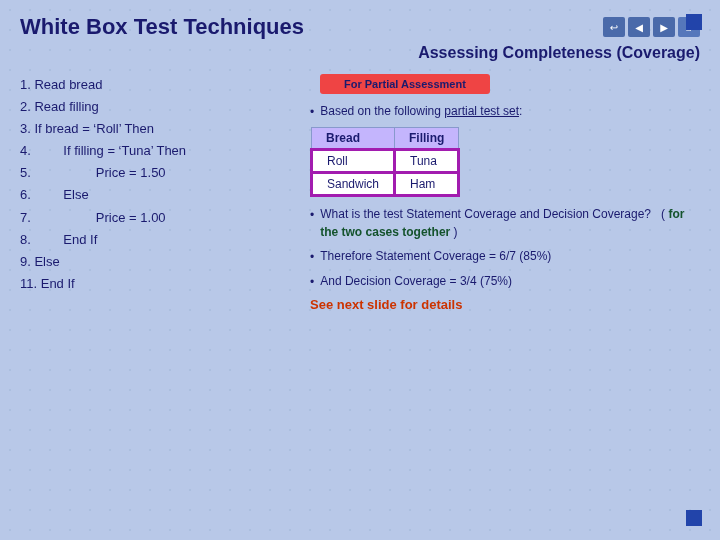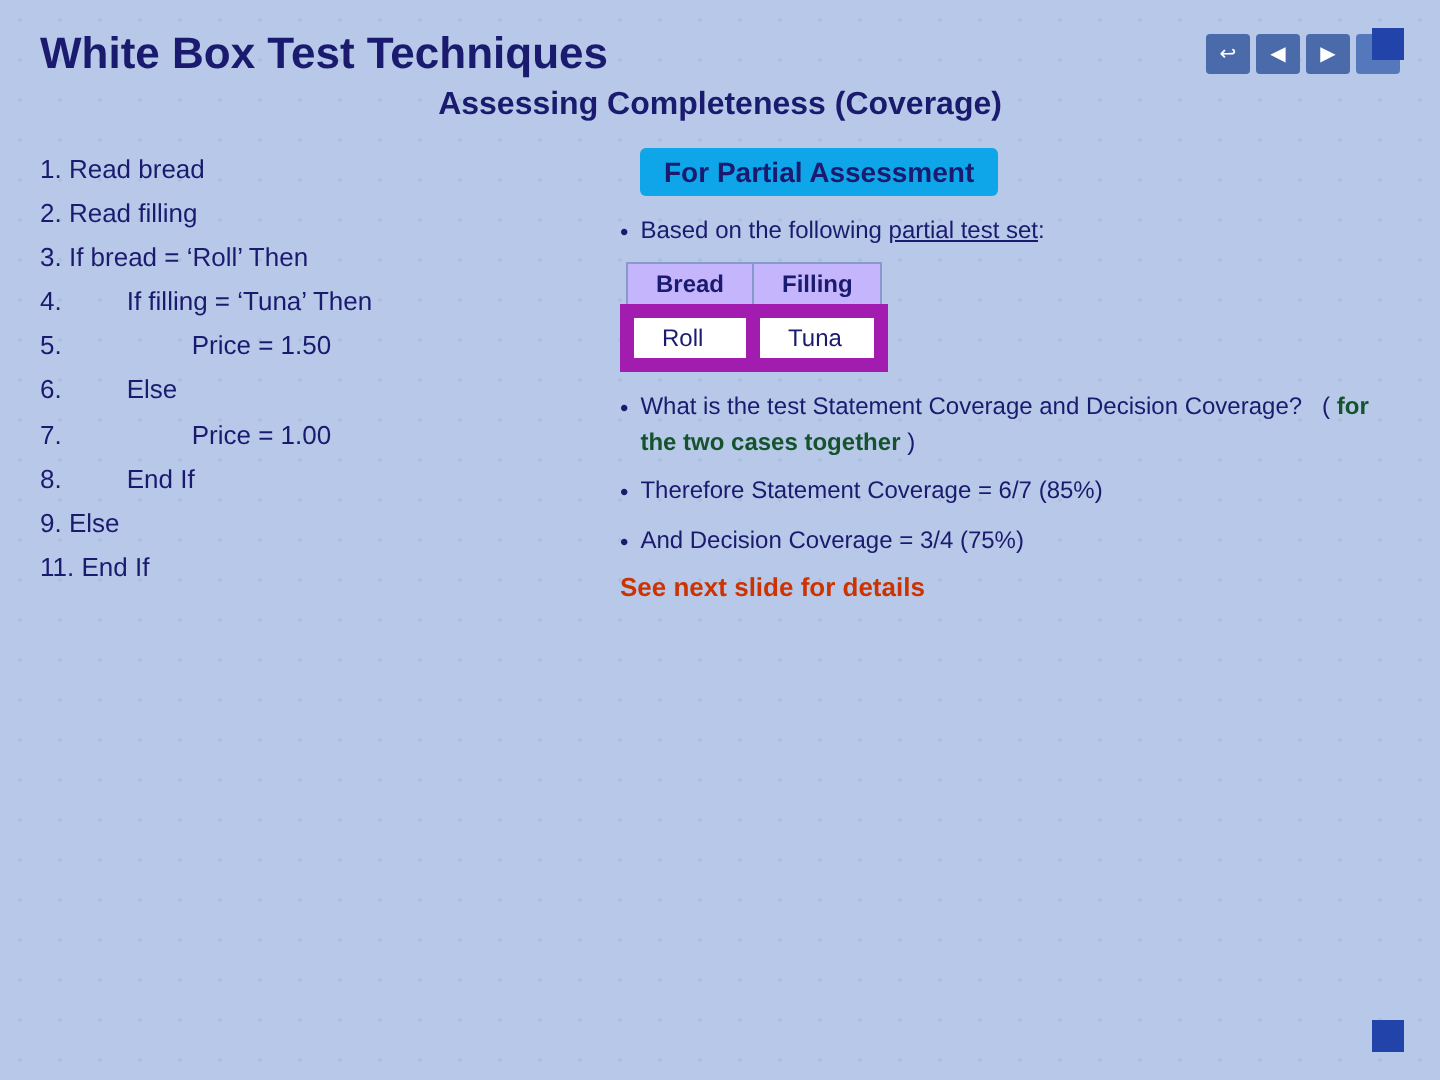--- a/index.html
+++ b/index.html
@@ -68,21 +68,21 @@
     }
 
     .nav-icon.home {
       background: #5577bb;
     }
 
     .subtitle {
       font-size: 16px;
       font-weight: bold;
       color: #1a1a6e;
-      text-align: center;
+      text-align: right;
       margin-bottom: 12px;
     }
 
     .content-area {
       display: flex;
     }
 
     .left-panel {
       flex: 0 0 290px;
     }
@@ -92,25 +92,25 @@
     }
 
     .code-line {
       font-size: 13px;
       color: #1a1a6e;
       line-height: 1.7;
       font-family: Arial, sans-serif;
     }
 
     .for-partial-badge {
-      background: #0ea5e9;
-      color: #1a1a6e;
-      font-weight: bold;
-      font-size: 14px;
-      padding: 4px 12px;
+      background: #ef4444;
+      color: #1a1a6e;
+      font-weight: bold;
+      font-size: 11px;
+      padding: 4px 24px;
       border-radius: 3px;
       display: inline-block;
       margin-bottom: 8px;
       margin-left: 10px;
     }
 
     .bullet-item {
       font-size: 12px;
       color: #1a1a6e;
       line-height: 1.5;
@@ -138,21 +138,21 @@
     .test-table th {
       background: #c4b5fd;
       border: 1px solid #8899cc;
       padding: 3px 14px;
       color: #1a1a6e;
       font-weight: bold;
       text-align: left;
     }
 
     .test-table td {
-      border: 7px solid #a21caf;
+      border: 3px solid #a21caf;
       padding: 3px 14px;
       color: #1a1a6e;
       background: white;
     }
 
     .highlight-text {
       color: #14532d;
       font-weight: bold;
     }
 
@@ -236,20 +236,24 @@
           <tr>
             <th>Bread</th>
             <th>Filling</th>
           </tr>
         </thead>
         <tbody>
           <tr>
             <td>Roll</td>
             <td>Tuna</td>
           </tr>
+          <tr>
+            <td>Sandwich</td>
+            <td>Ham</td>
+          </tr>
         </tbody>
       </table>
 
       
       <div class="bullet-item">
         <span class="bullet-dot">•</span>
         <span>
           What is the test Statement Coverage and Decision Coverage? &nbsp; ( <span class="highlight-text">for the two cases together</span> )
         </span>
       </div>

